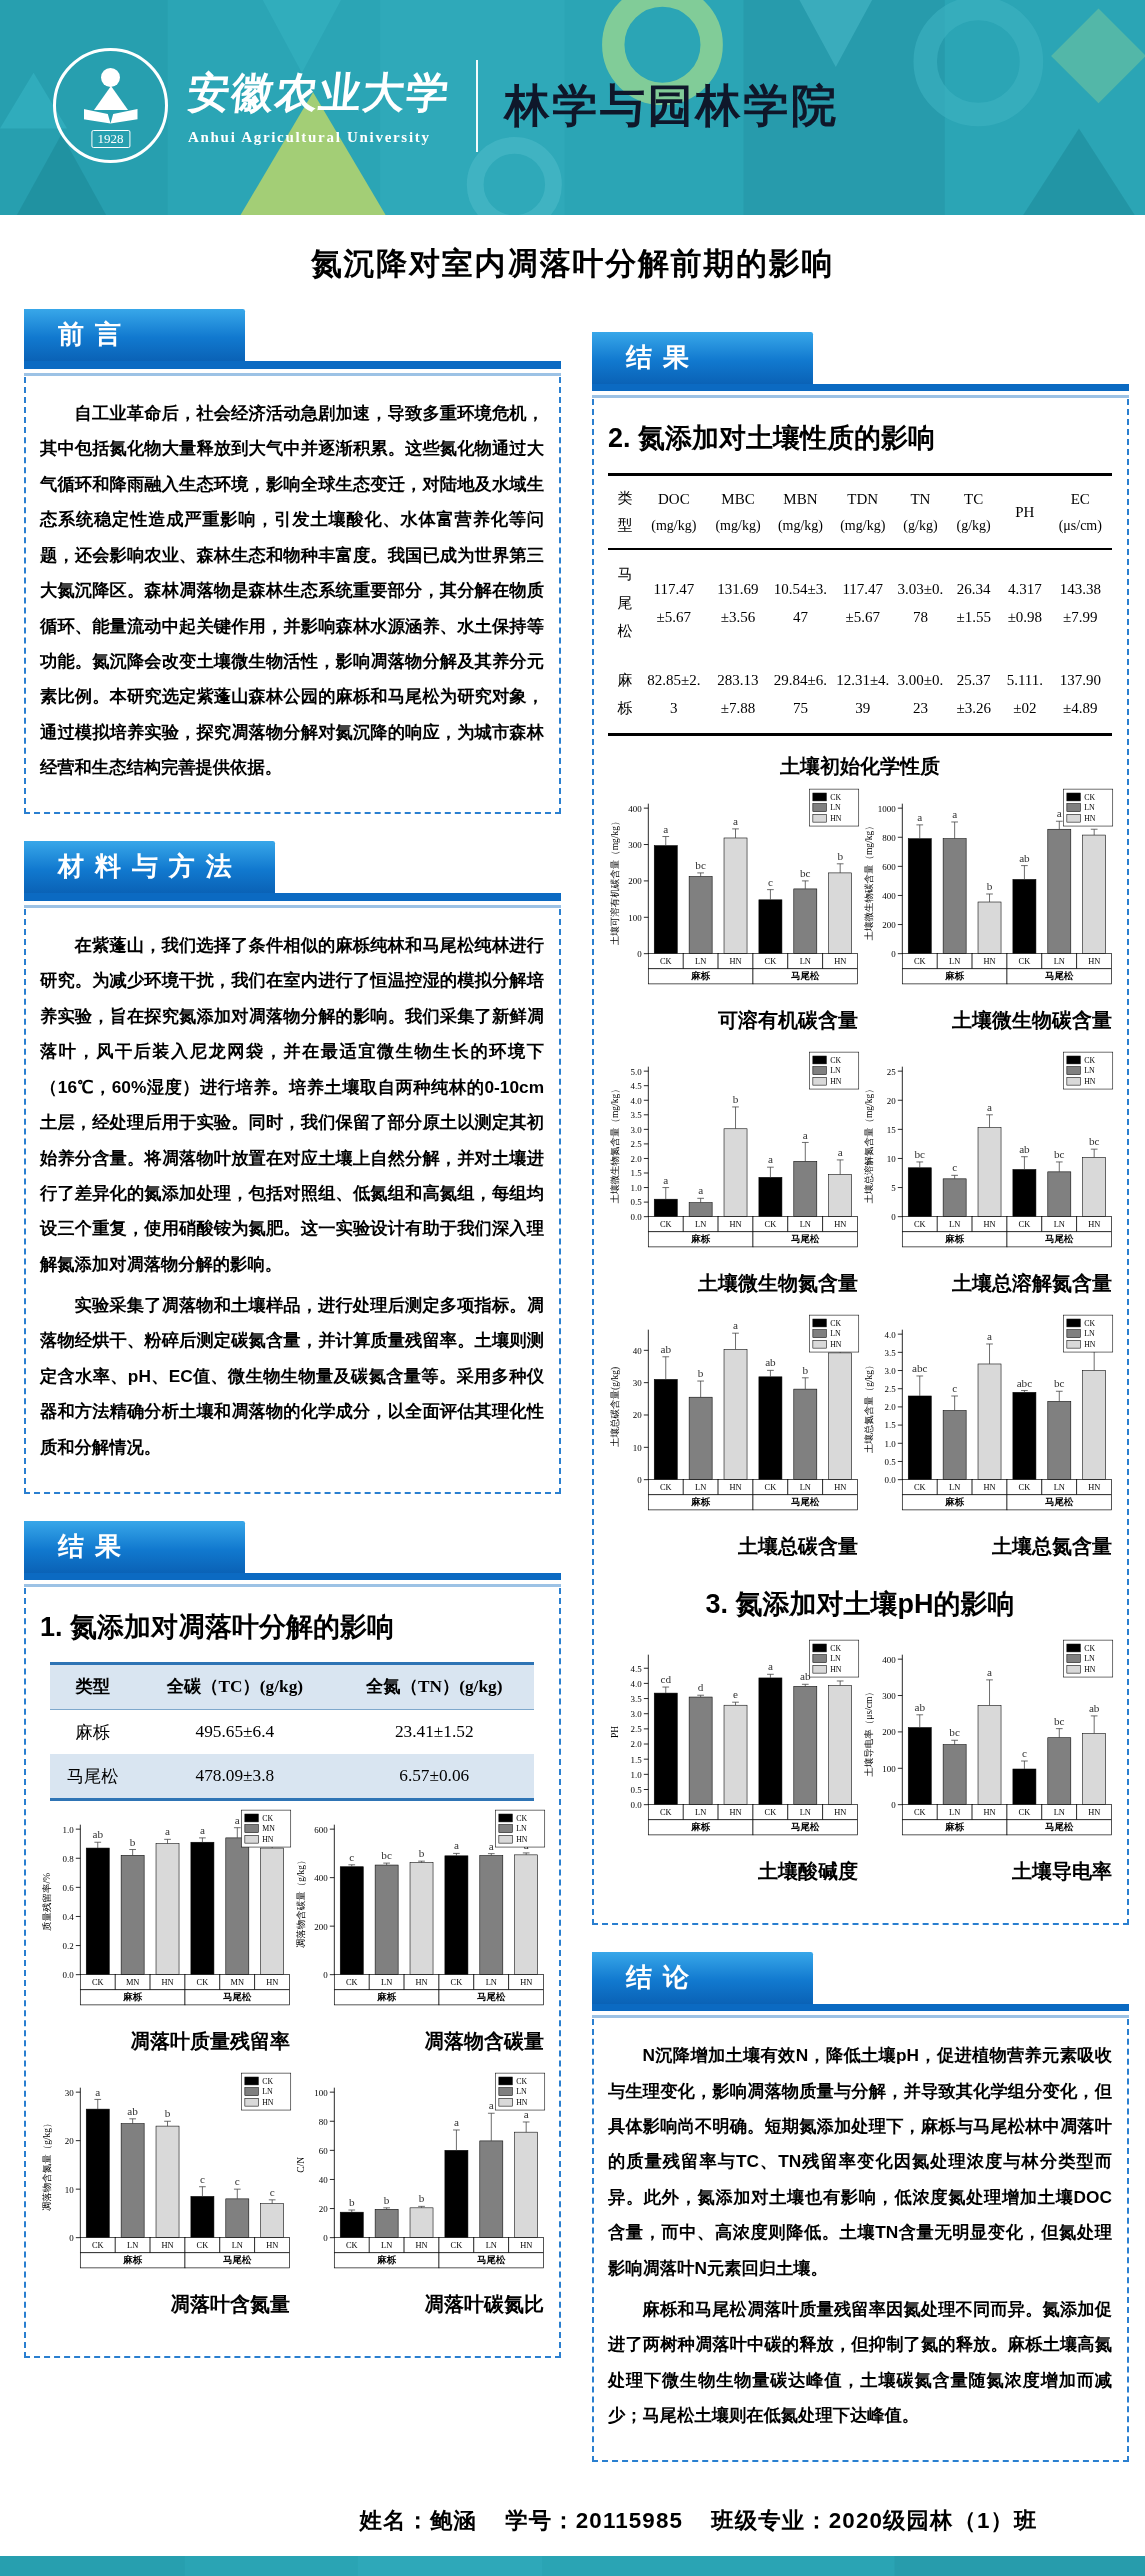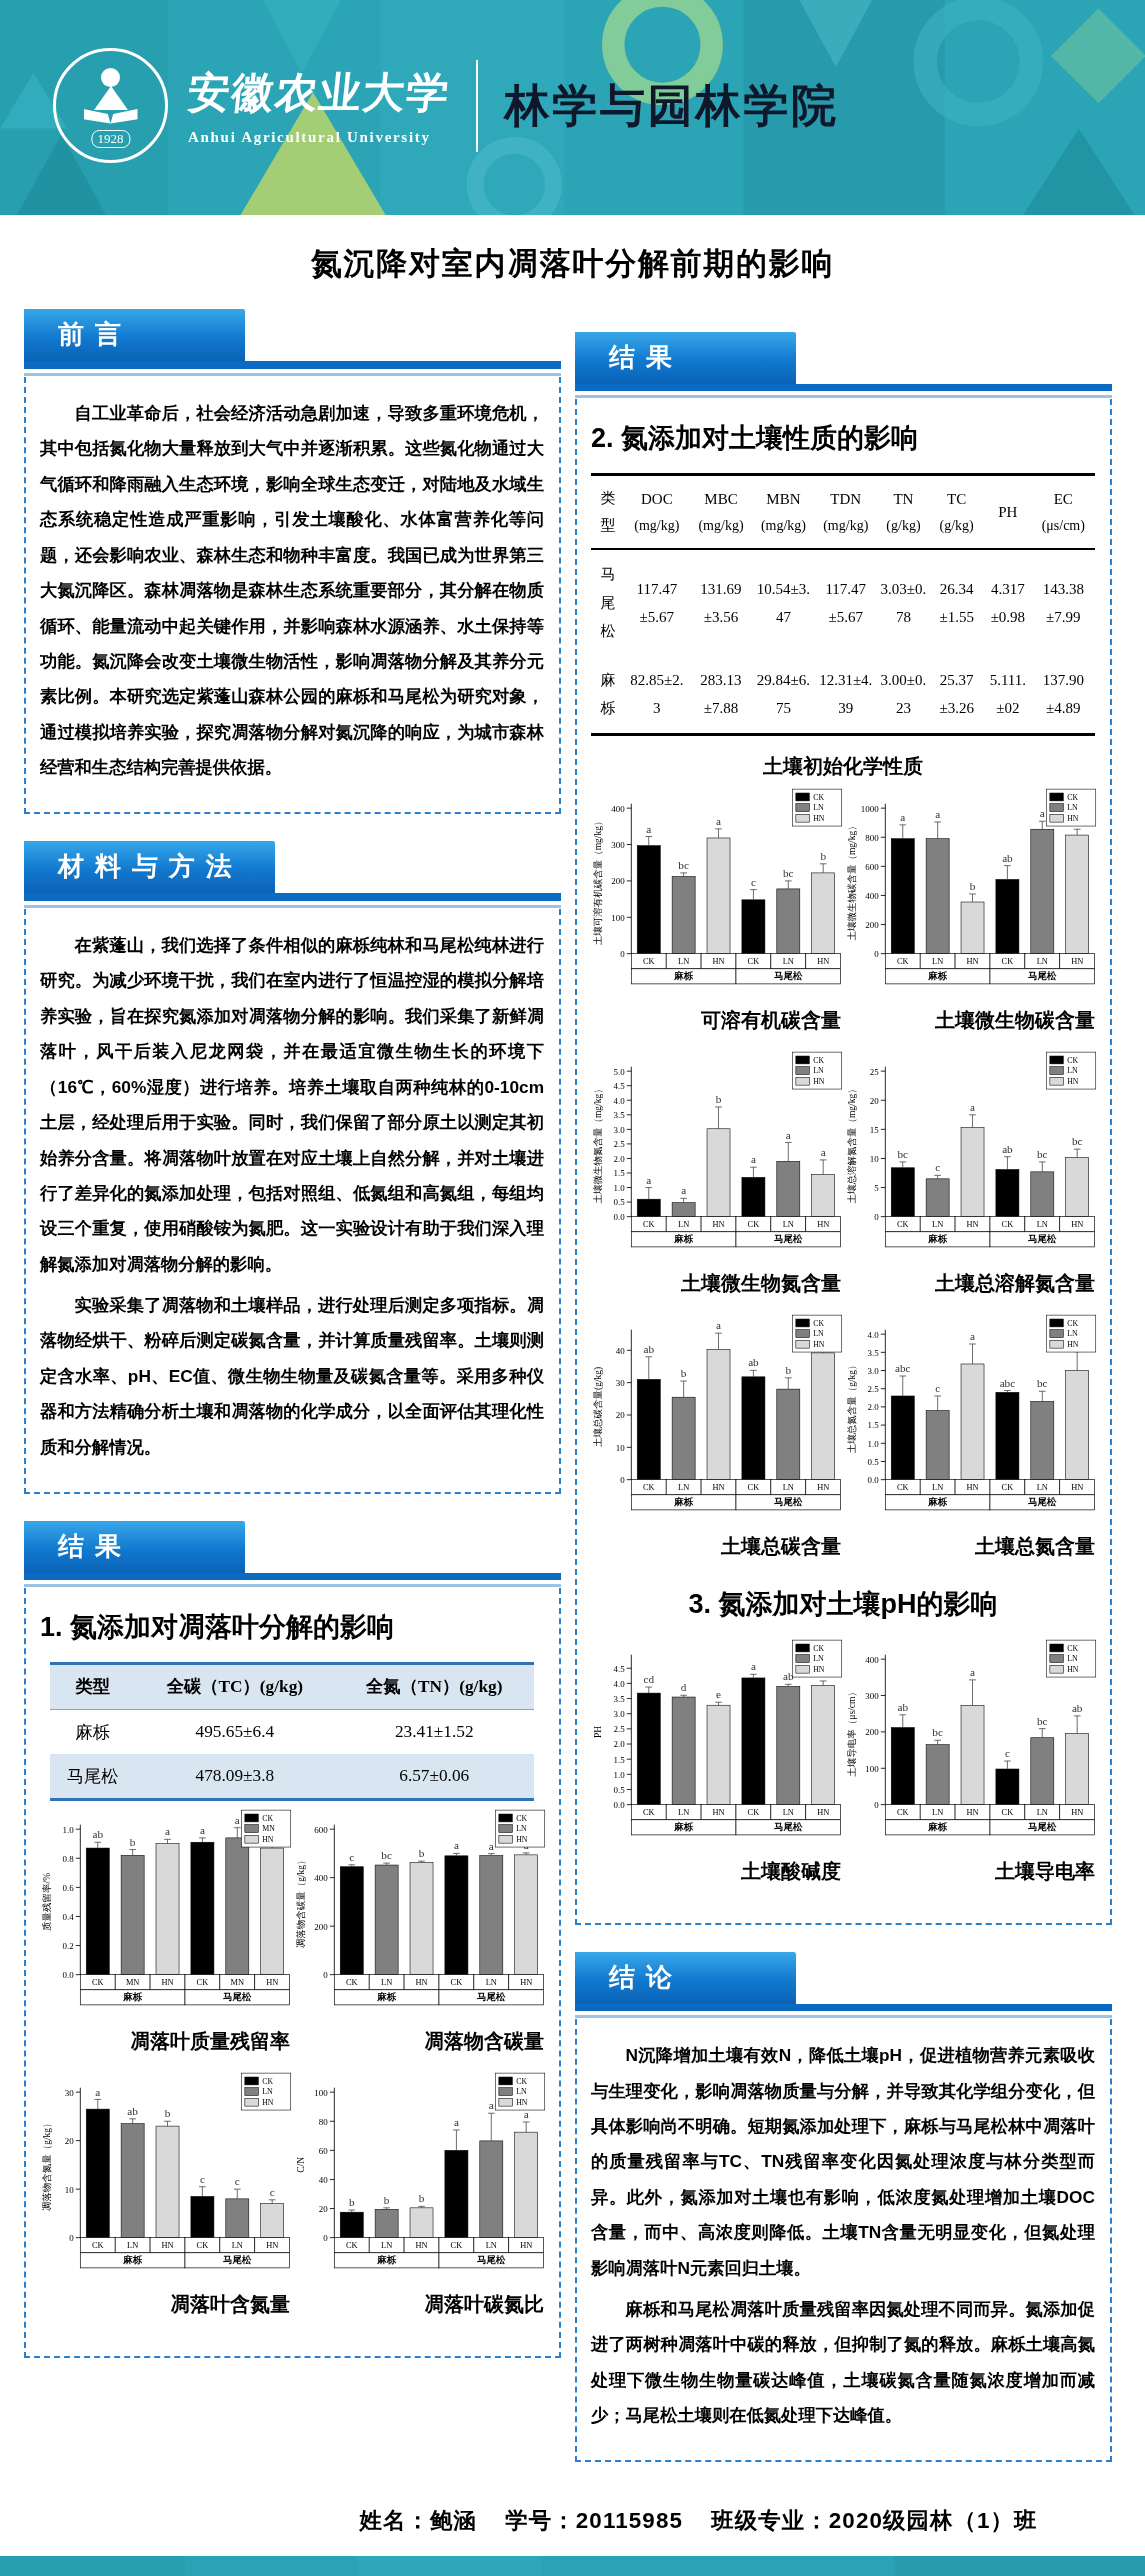--- a/index.html
+++ b/index.html
@@ -8,30 +8,30 @@
   #header-banner{height:215px}
   #footer-banner{height:335px}
   .pat{position:absolute;inset:0;z-index:0}
   .brand{position:absolute;left:53px;top:48px;display:flex;align-items:center;z-index:2}
   .logo{width:109px;height:109px;border:3.9px solid #fff;border-radius:50%;position:relative;flex:0 0 auto}
   .logo .head{position:absolute;left:50%;top:17px;width:19px;height:19px;margin-left:-9.5px;background:#fff;border-radius:50%}
   .logo .bodyshape{position:absolute;left:50%;top:35px;width:0;height:0;margin-left:-17px;border-left:17px solid transparent;border-right:17px solid transparent;border-bottom:24.6px solid #fff}
   .logo .book{position:absolute;left:50%;top:58px;width:54px;height:14.5px;margin-left:-27px;background:#fff;
     clip-path:polygon(0 0,45% 35%,50% 100%,55% 35%,100% 0,100% 70%,50% 100%,0 70%)}
   .logo .year{position:absolute;left:50%;bottom:12.3px;transform:translateX(-50%);color:#fff;font-size:13px;
-    border:1.1px solid #fff;padding:0 5.6px;border-radius:8px;font-family:"Liberation Serif",serif}
+    border:1.1px solid #fff;padding:0 5.6px;border-radius:2px;font-family:"Liberation Serif",serif}
   .brand-names{margin-left:20px}
   .cn-name{color:#fff;font-size:42px;font-weight:800;font-family:"Liberation Serif",serif;transform:skewX(-6deg);letter-spacing:1.7px;white-space:nowrap}
   .en-name{color:#fff;font-size:15px;font-family:"Liberation Serif",serif;font-weight:700;letter-spacing:1.7px;margin-top:7.8px}
   .divider{width:2.2px;height:92px;background:rgba(255,255,255,.95);margin:0 26px;flex:0 0 auto}
   .school-name{color:#0f172a;font-size:45px;font-weight:800;letter-spacing:2.8px;white-space:nowrap}
 
   .content{padding:14.5px 23.5px 20px;position:relative;z-index:1}
   .poster-title{text-align:center;font-size:31px;font-weight:800;letter-spacing:1.7px;margin:13.4px 0 24.6px}
-  .cols{display:flex;gap:14px;align-items:flex-start}
+  .cols{display:flex;gap:31px;align-items:flex-start}
   .col{width:537px;flex:0 0 537px}
 
   .sec{margin-bottom:27px}
   .sec-tab{display:inline-block;min-width:157px;padding:7.8px 32px 9px;background:linear-gradient(180deg,#38a7e9 0%,#1179cf 55%,#0a62b6 100%);
     color:#fff;font-size:26px;font-weight:700;letter-spacing:0.42em;text-indent:0.1em;border-top-right-radius:2.2px}
   .sec-bar{height:7.8px;background:#0b6ac2}
   .sec-line{height:2.8px;background:#9cc2e5;margin-top:3.9px}
   .sec-body{border-left:2.2px dashed #2a7fd0;border-right:2.2px dashed #2a7fd0;border-bottom:2.2px dashed #2a7fd0;padding:19px 14.5px 21px;margin-top:1.1px}
   p.body-text{font-size:17.3px;line-height:2.05;text-align:justify;text-indent:2em;margin:0 0 5.6px;font-weight:600}
   .subhead{font-size:27px;font-weight:800;margin:2.2px 0 17px}

